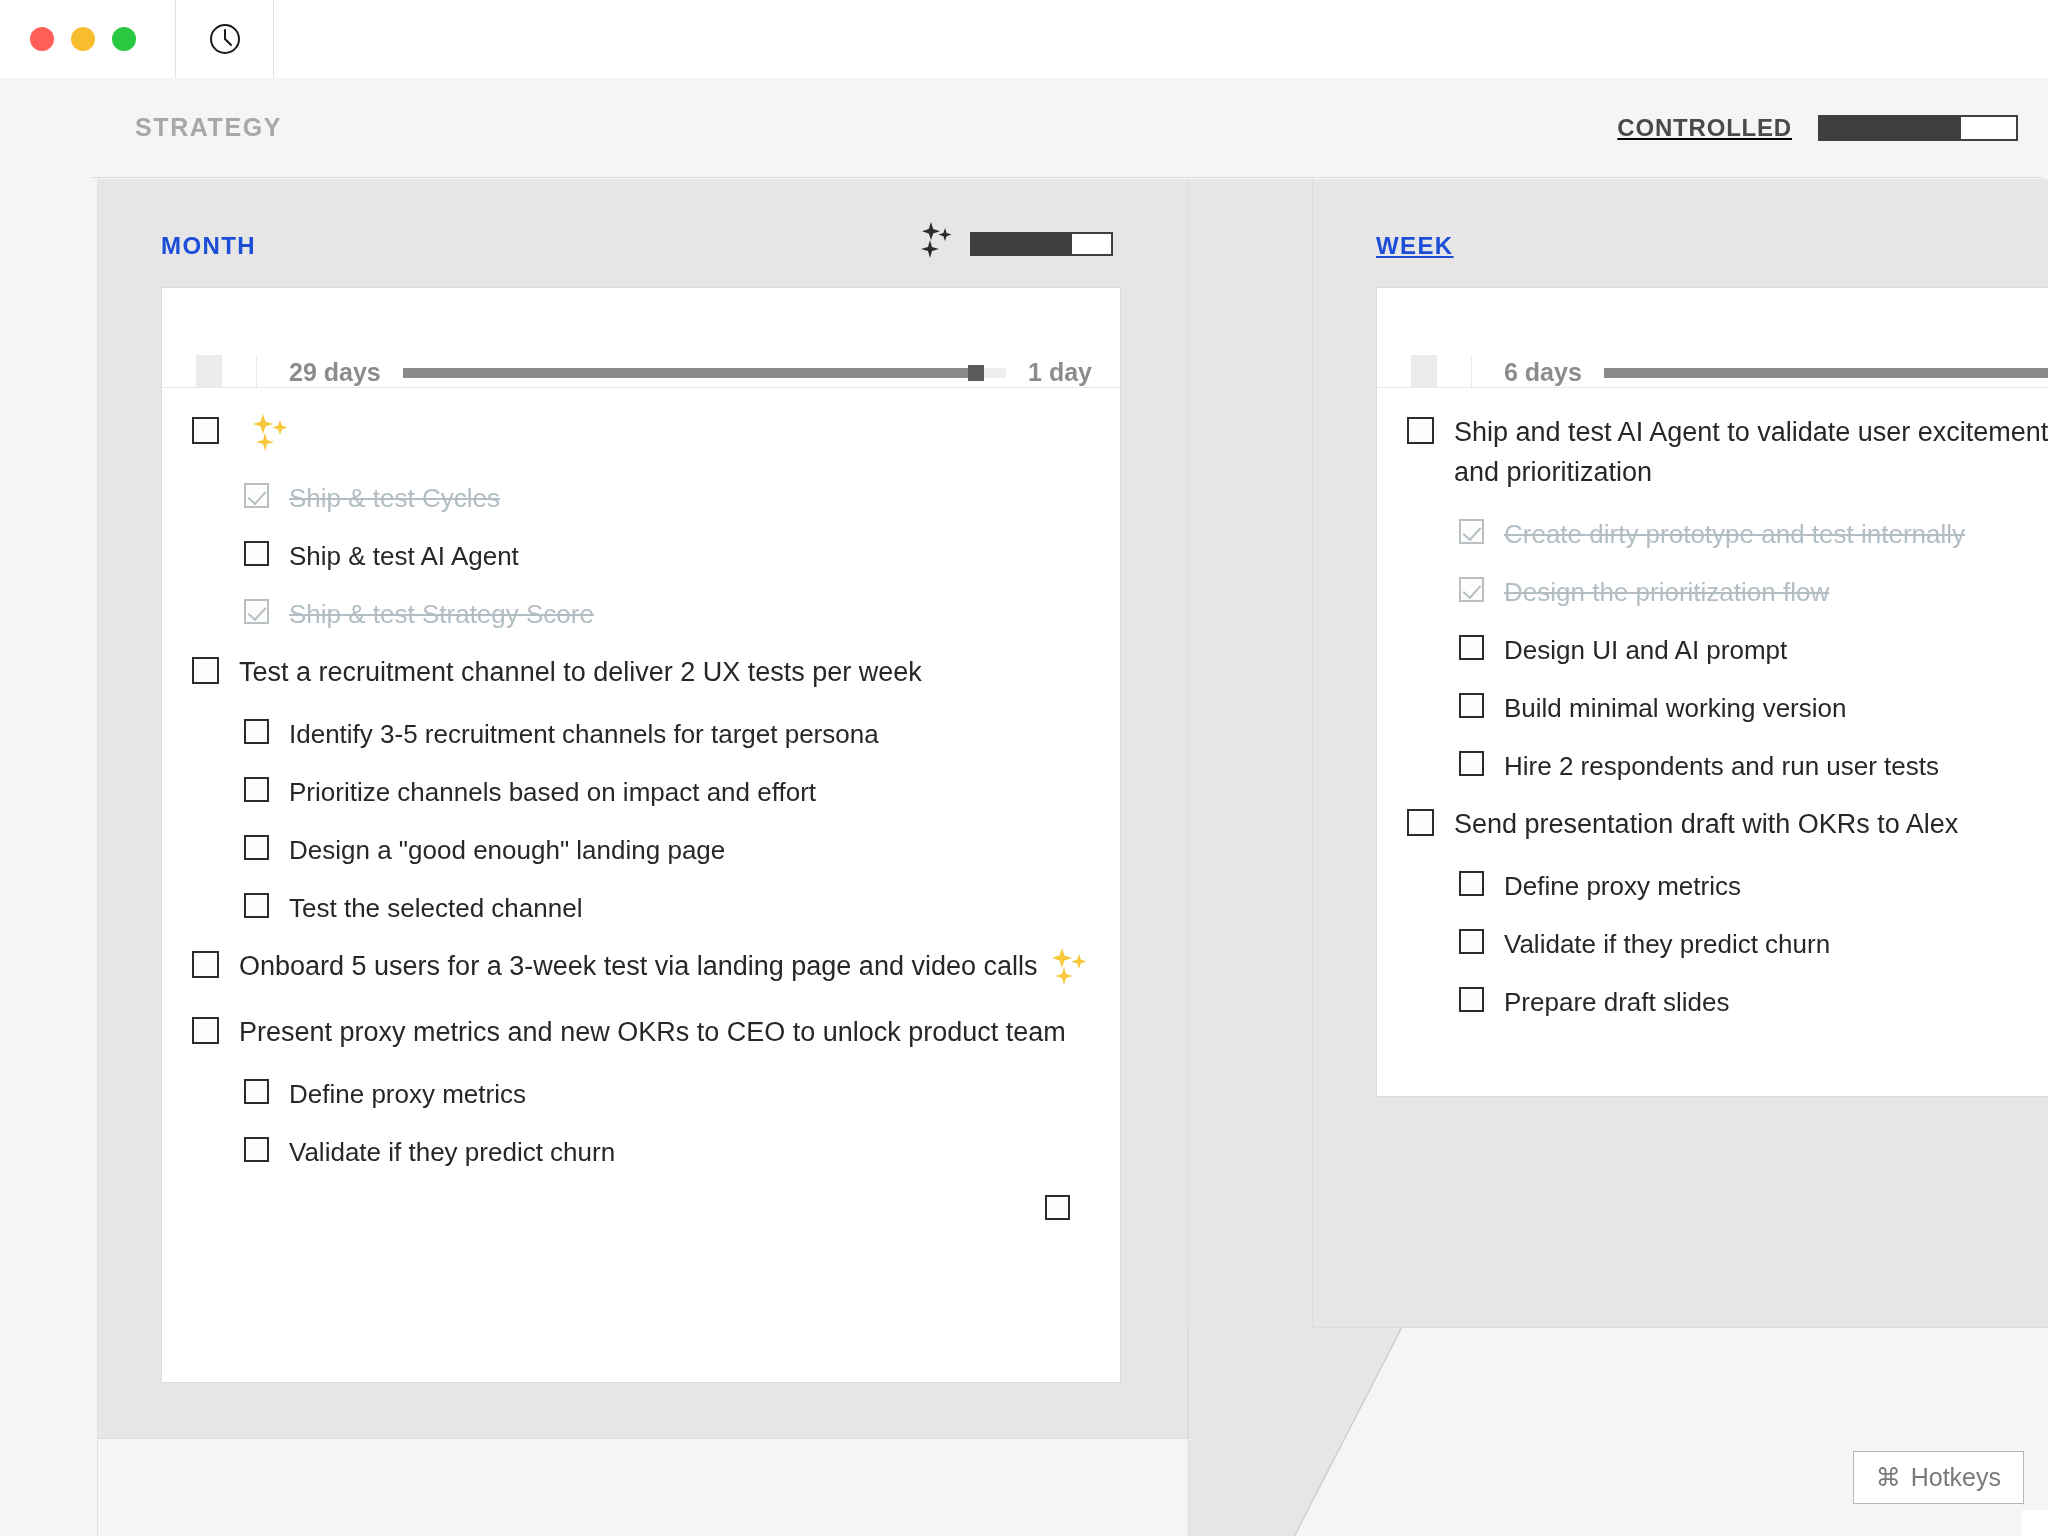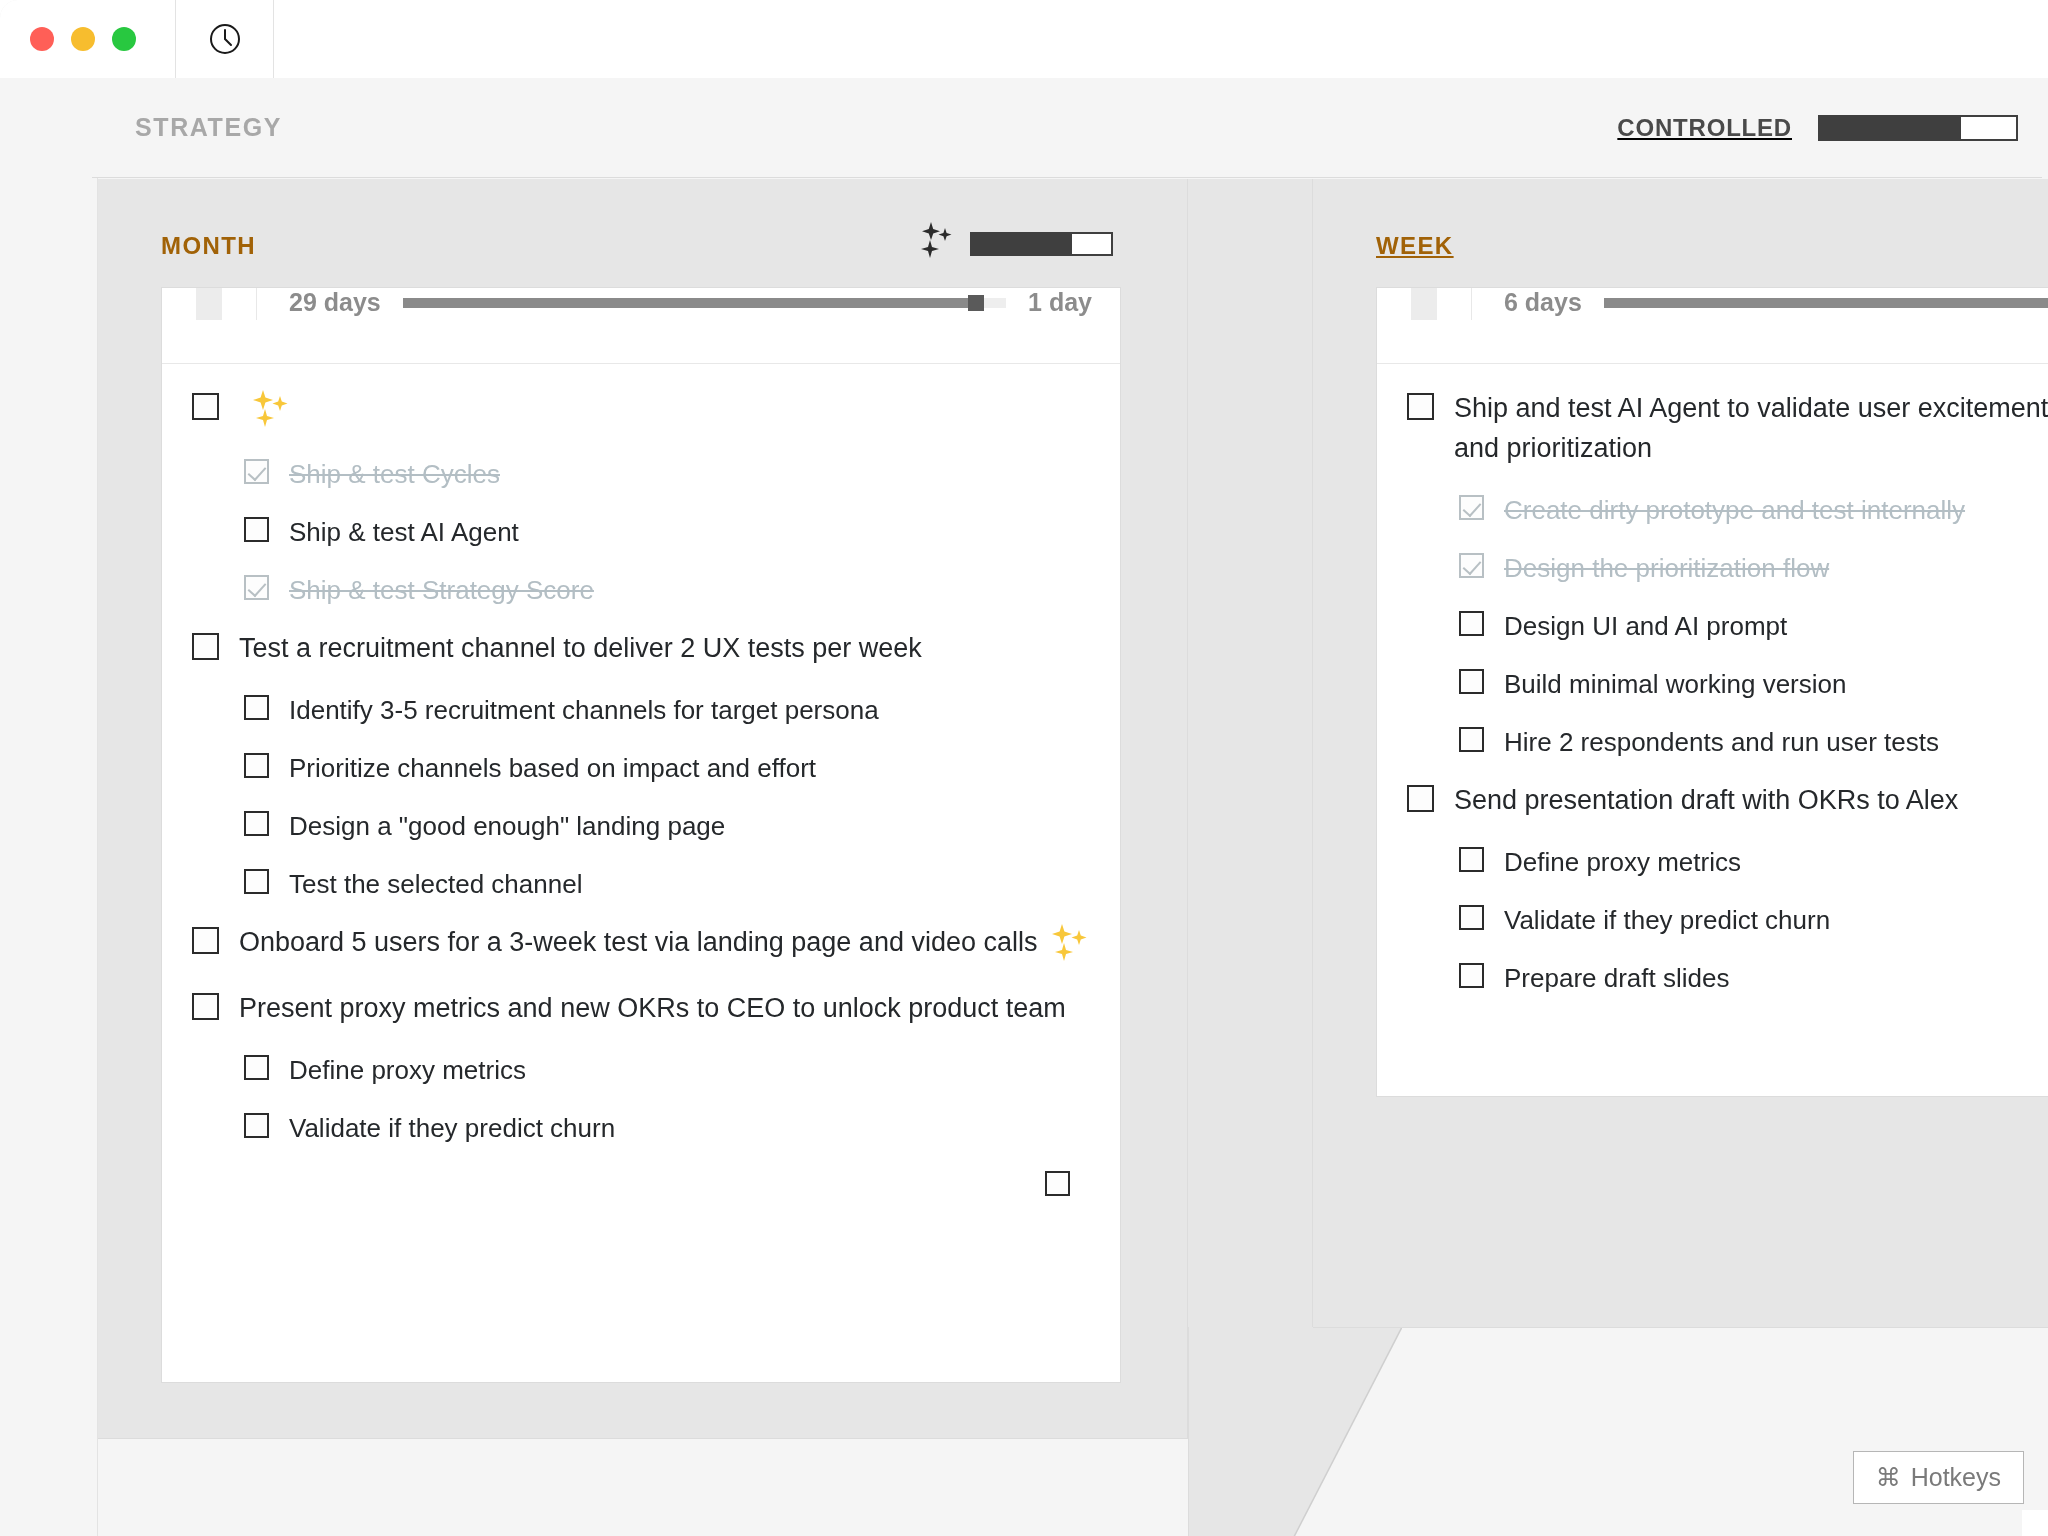--- a/index.html
+++ b/index.html
@@ -163,21 +163,21 @@
     width: 833px; height: 1149px;
     border-right: none;
   }
 
   
   .panel-label {
     position: absolute;
     font-size: 24px;
     font-weight: bold;
     letter-spacing: 1.4px;
-    color: #a16207;
+    color: #1d4ed8;
     z-index: 9;
   }
   #label-month { left: 161px; top: 232px; }
   #label-week  { left: 1376px; top: 232px; text-decoration: underline; }
 
   .sparkle-meter {
     position: absolute;
     left: 920px; top: 222px;
     display: flex;
     align-items: center;
@@ -198,22 +198,22 @@
     position: absolute;
     background: #ffffff;
     border: 1px solid #dcdcdc;
     z-index: 10;
   }
   #card-month { left: 161px; top: 287px; width: 960px; height: 1096px; }
   #card-week  { left: 1376px; top: 287px; width: 960px; height: 810px; }
 
   .card-header {
     display: flex;
-    align-items: flex-start;
-    height: 76px;
+    align-items: flex-end;
+    height: 100px;
     border-bottom: 1px solid #e8e8e8;
   }
   .hdr-swatch-cell {
     width: 95px;
     display: flex;
     align-items: center;
     justify-content: center;
     border-right: 1px solid #e8e8e8;
   }
   .hdr-swatch {

